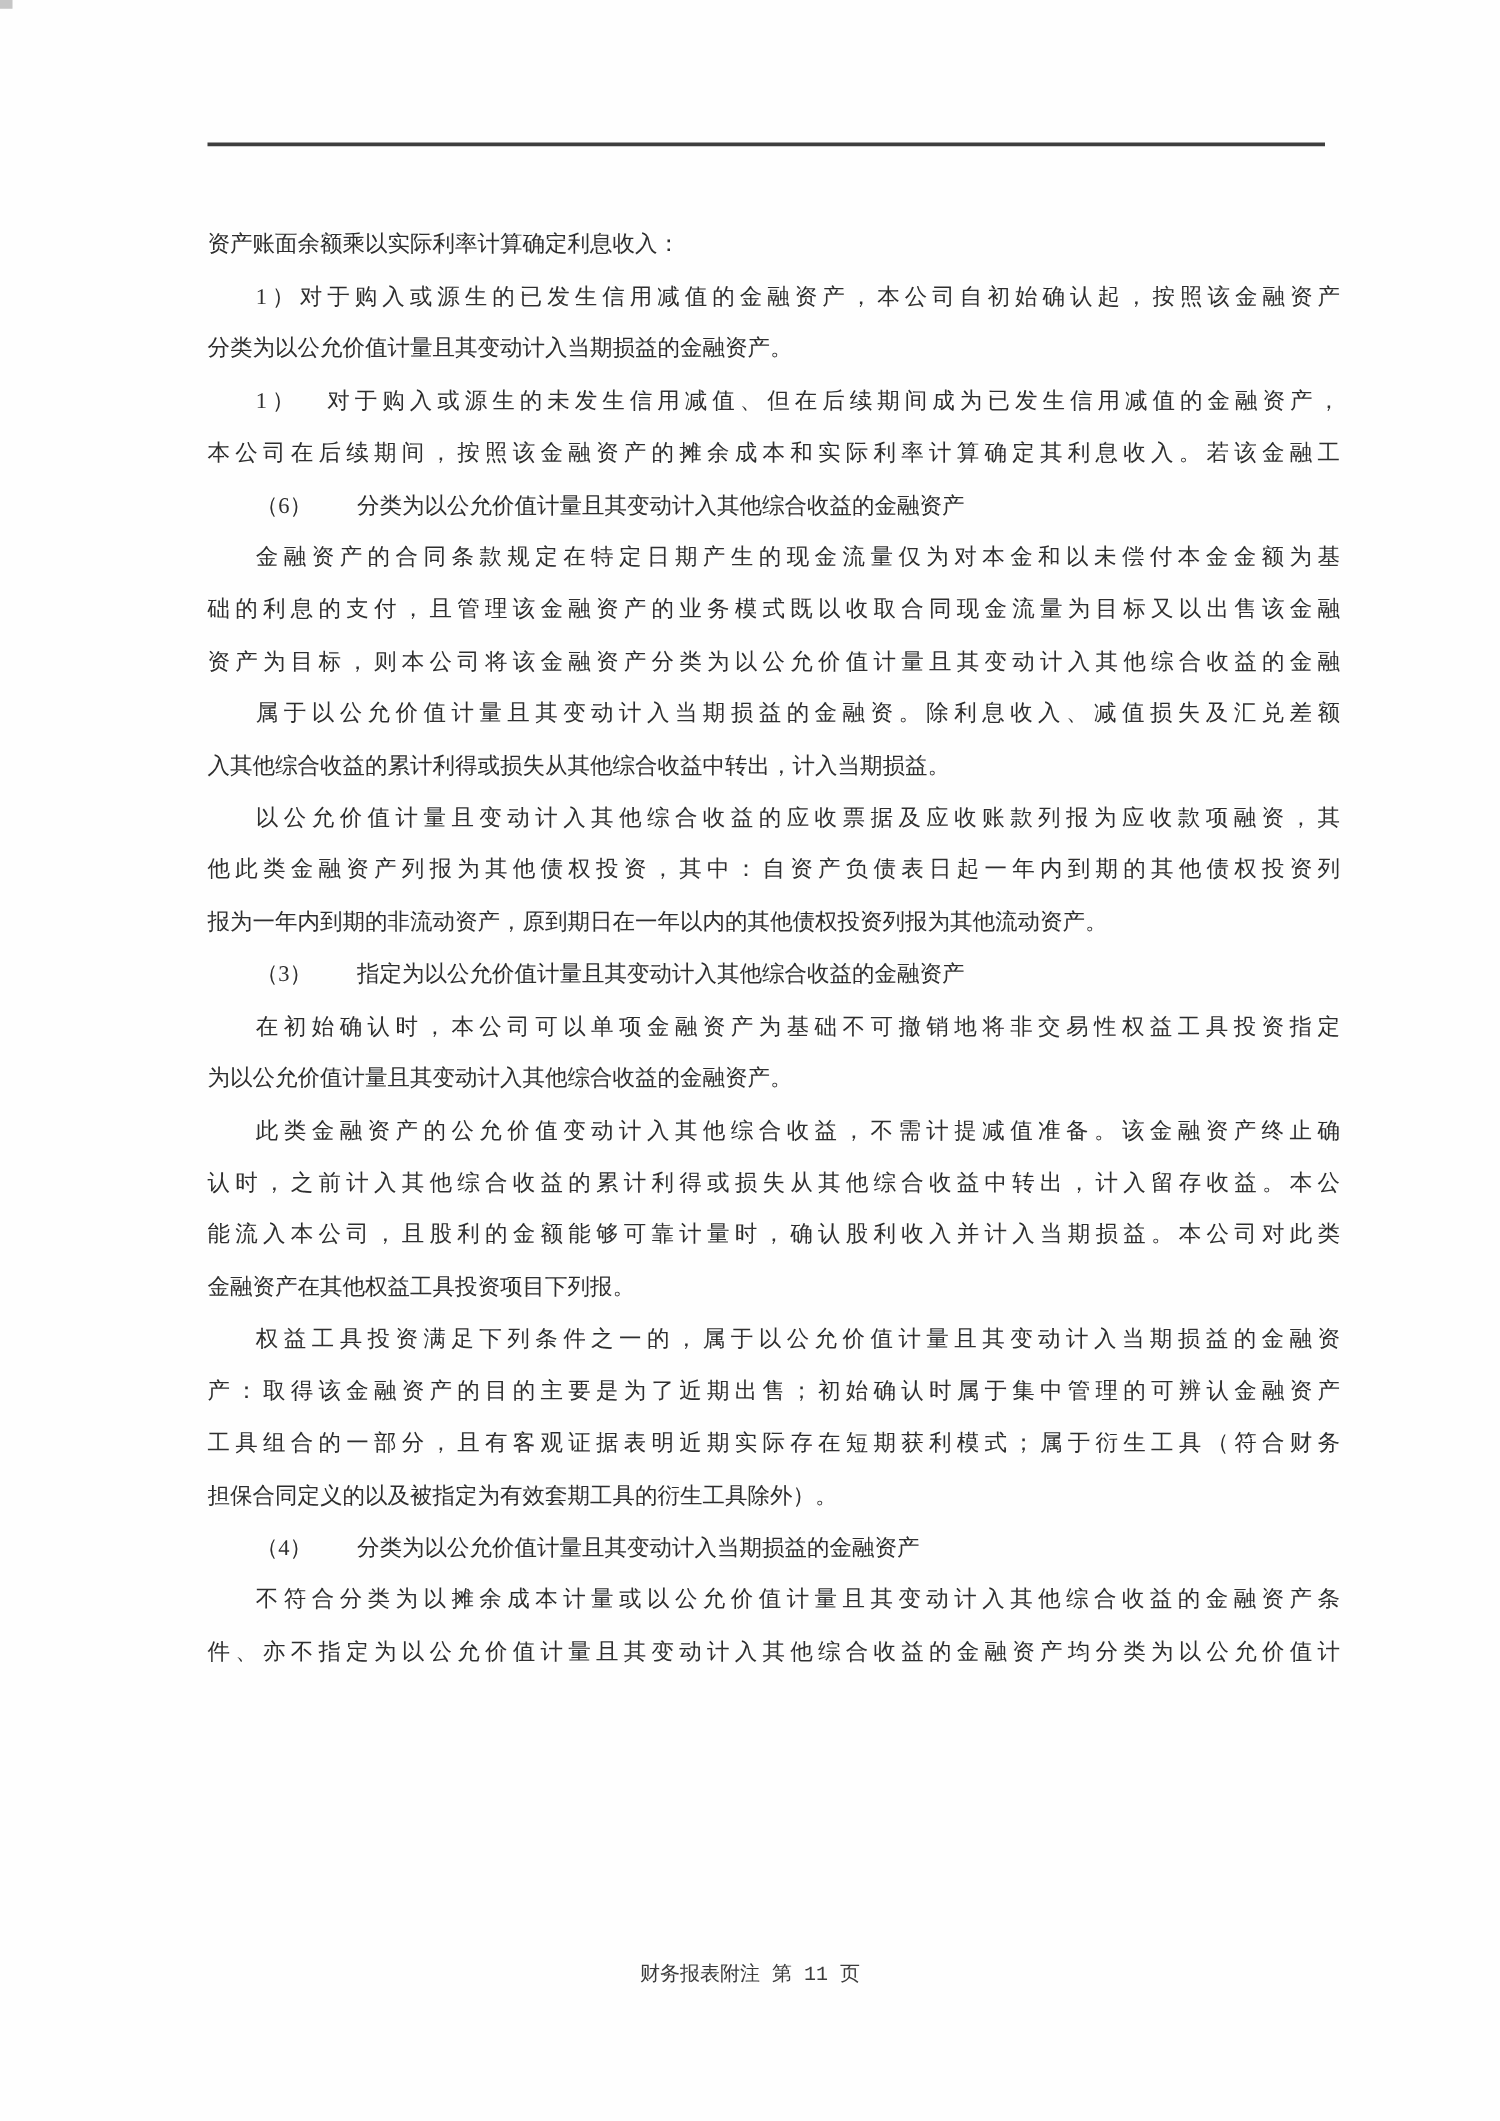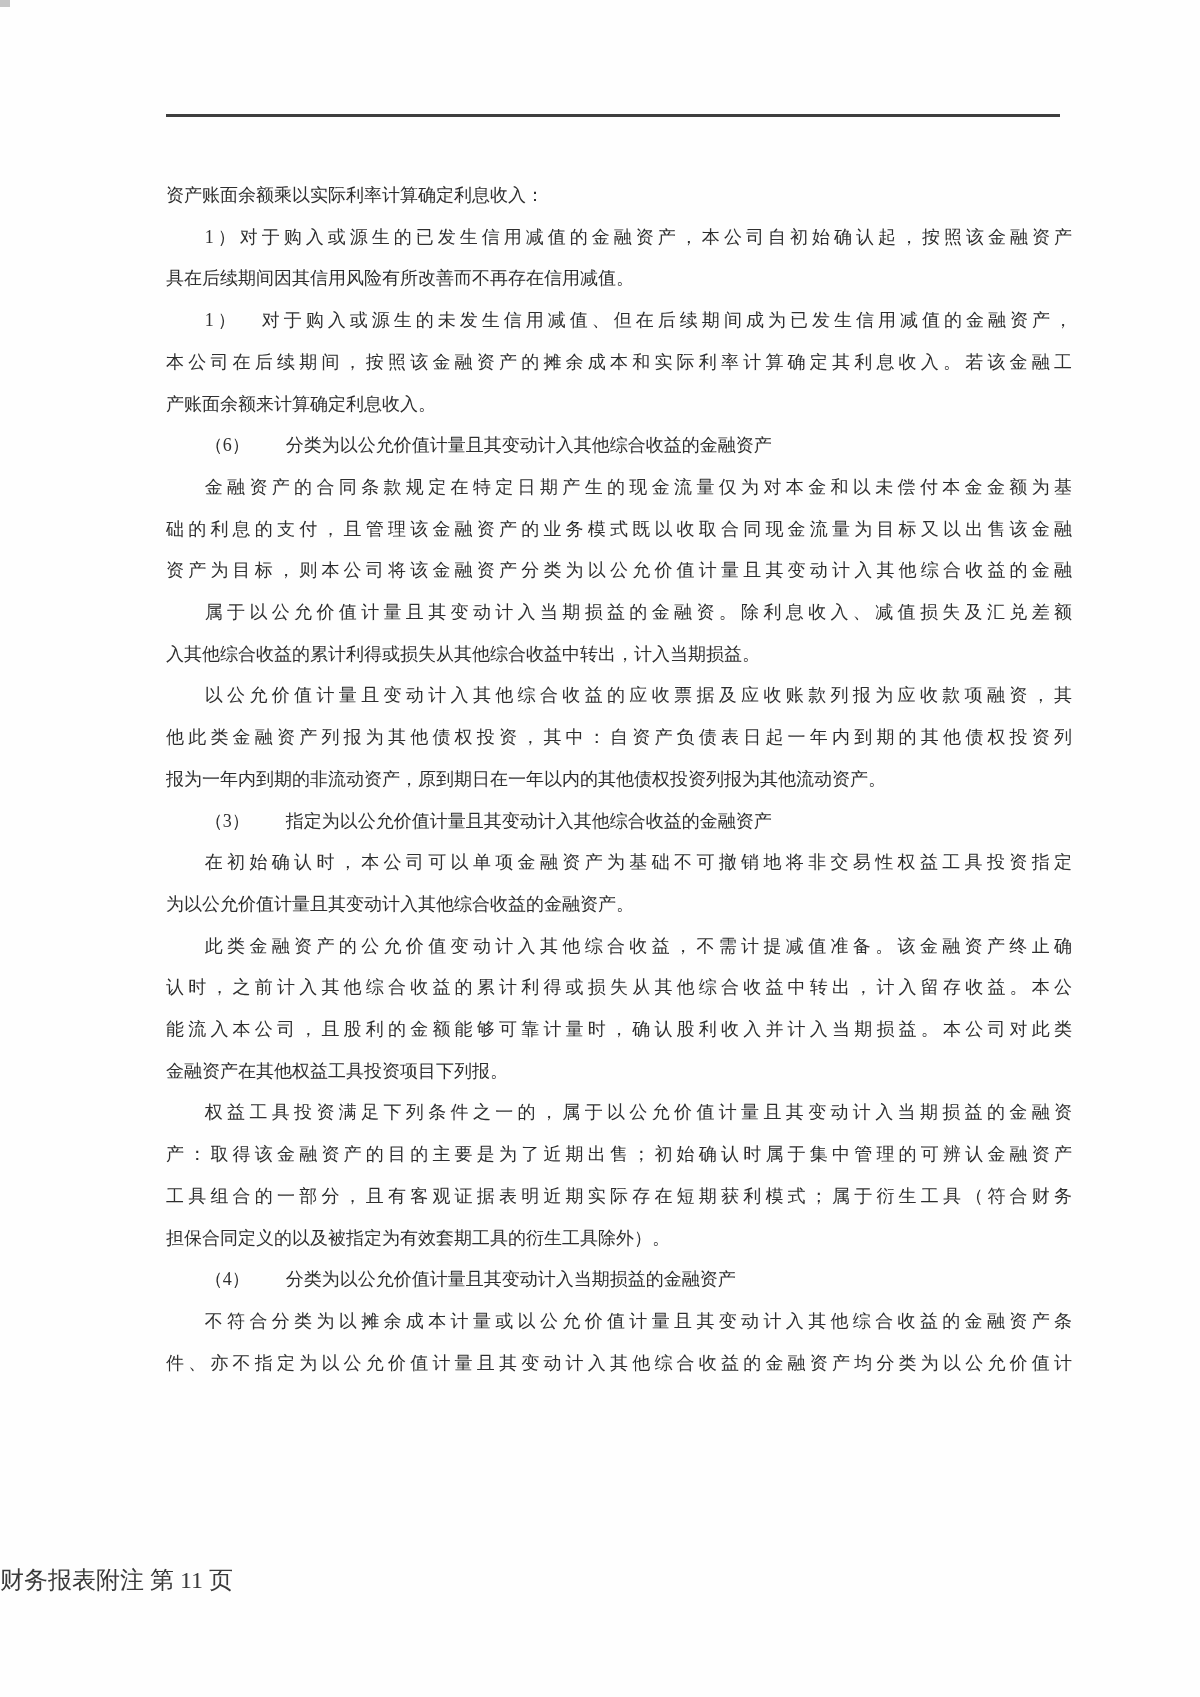--- a/index.html
+++ b/index.html
@@ -53,39 +53,40 @@
     text-align: left;
   }
   .ln.ind {
     text-indent: 2.15em;
   }
   .footer {
     position: absolute;
     left: 0;
     top: 1562px;
     width: 100%;
-    font-size: 24px;
+    text-align: center;
+    font-size: 16px;
     line-height: 36px;
     color: #3a3a3a;
+    font-family: Liberation Mono, monospace;
   }
 </style>
 </head>
 <body>
 
 <div class="page">
   <div class="scan-speck"></div>
   <div class="header-rule"></div>
 
   <div class="content">
     <div class="ln end">资产账面余额乘以实际利率计算确定利息收入：</div>
     <div class="ln ind">1）对于购入或源生的已发生信用减值的金融资产，本公司自初始确认起，按照该金融资产</div>
-    <div class="ln end">具在后续期间因其信用风险有所改善而不再存在信用减值。</div>
+    <div class="ln end">分类为以公允价值计量且其变动计入当期损益的金融资产。</div>
     <div class="ln ind">1）　对于购入或源生的未发生信用减值、但在后续期间成为已发生信用减值的金融资产，</div>
     <div class="ln">本公司在后续期间，按照该金融资产的摊余成本和实际利率计算确定其利息收入。若该金融工</div>
-    <div class="ln end">产账面余额来计算确定利息收入。</div>
     <div class="ln ind end">（6）　　分类为以公允价值计量且其变动计入其他综合收益的金融资产</div>
     <div class="ln ind">金融资产的合同条款规定在特定日期产生的现金流量仅为对本金和以未偿付本金金额为基</div>
     <div class="ln">础的利息的支付，且管理该金融资产的业务模式既以收取合同现金流量为目标又以出售该金融</div>
     <div class="ln">资产为目标，则本公司将该金融资产分类为以公允价值计量且其变动计入其他综合收益的金融</div>
     <div class="ln ind">属于以公允价值计量且其变动计入当期损益的金融资。除利息收入、减值损失及汇兑差额</div>
     <div class="ln end">入其他综合收益的累计利得或损失从其他综合收益中转出，计入当期损益。</div>
     <div class="ln ind">以公允价值计量且变动计入其他综合收益的应收票据及应收账款列报为应收款项融资，其</div>
     <div class="ln">他此类金融资产列报为其他债权投资，其中：自资产负债表日起一年内到期的其他债权投资列</div>
     <div class="ln end">报为一年内到期的非流动资产，原到期日在一年以内的其他债权投资列报为其他流动资产。</div>
     <div class="ln ind end">（3）　　指定为以公允价值计量且其变动计入其他综合收益的金融资产</div>

